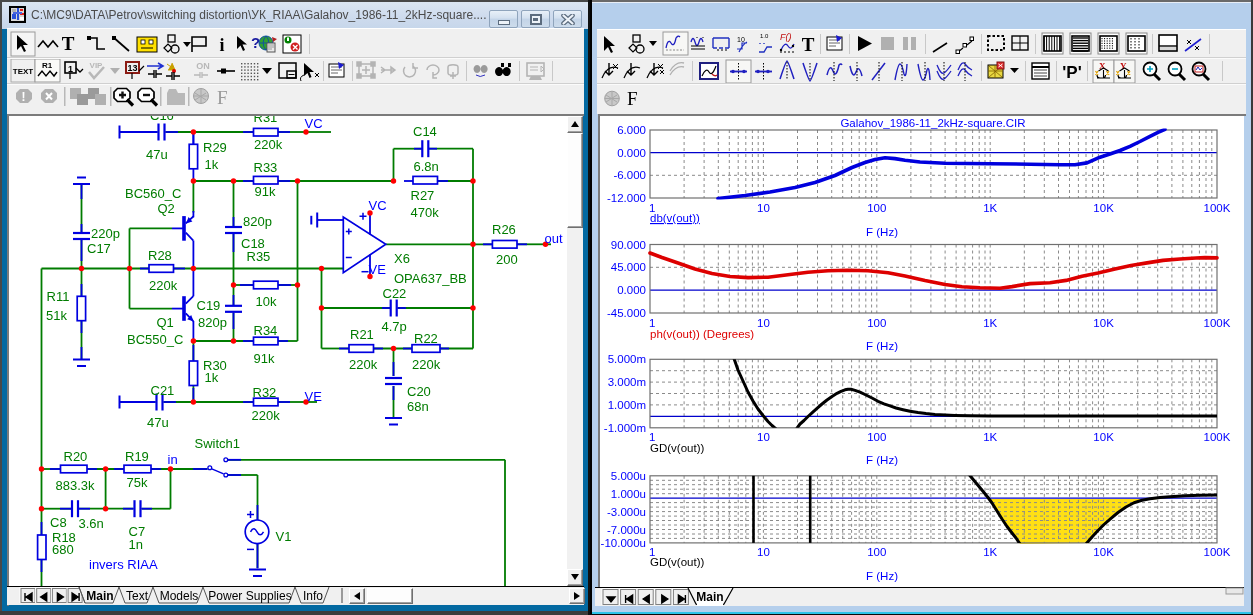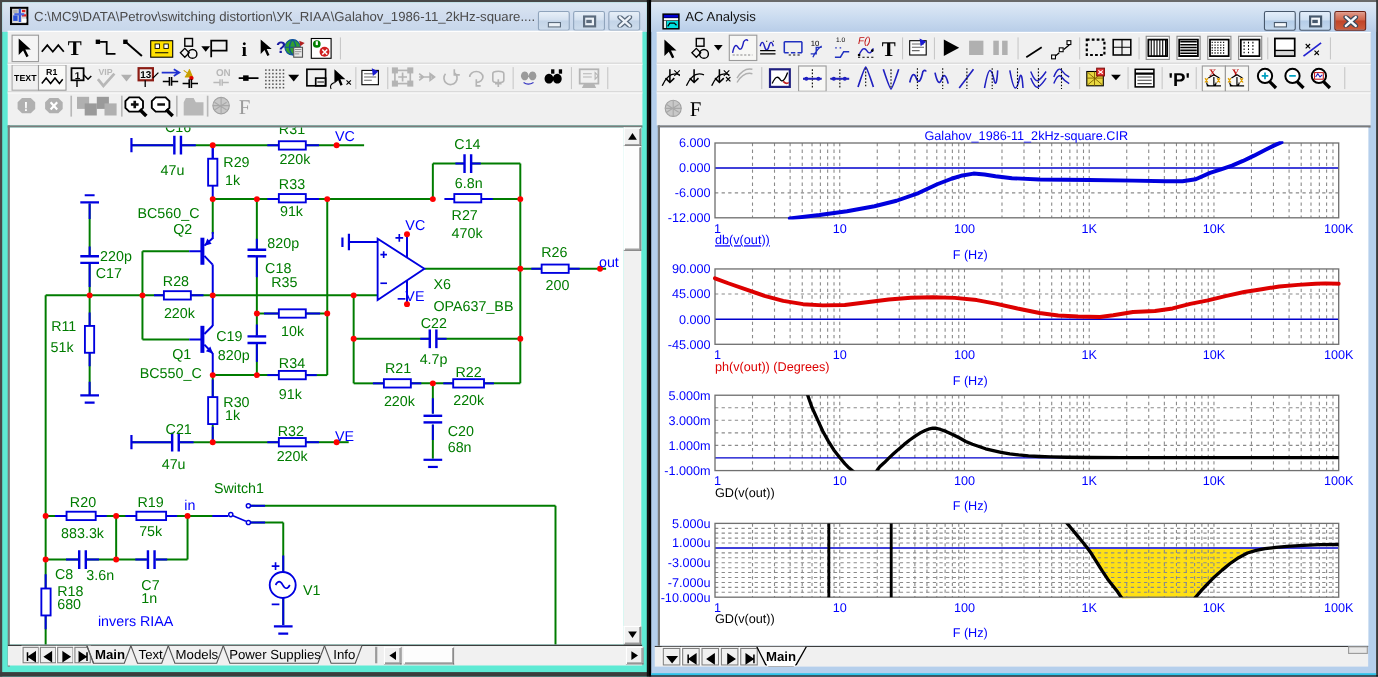--- a/index.html
+++ b/index.html
@@ -1,20 +1,20 @@
 <!DOCTYPE html>
 <html><head><meta charset="utf-8"><style>
 *{margin:0;padding:0;box-sizing:border-box}
 html,body{width:1253px;height:615px;overflow:hidden;font-family:"Liberation Sans",sans-serif;background:#4e5a66}
 .abs{position:absolute}
 .tb{position:absolute;background:#f0f0f0}
 .ttxt{font-size:12px;color:#4b4b4b;white-space:nowrap}
 </style></head><body>
 <div class="abs" style="left:0;top:0;width:1253px;height:615px">
-<div class="abs" style="left:0;top:0;width:590px;height:615px;background:#5eead4">
+<div class="abs" style="left:0;top:0;width:590px;height:615px;background:#0369a1">
       <div class="abs" style="left:0;top:0;width:590px;height:2px;background:#484848"></div>
       <div class="abs" style="left:0;top:0;width:2px;height:615px;background:#484848"></div>
       <div class="abs" style="left:0;top:611px;width:590px;height:4px;background:#3c3c3c"></div>
       <div class="abs" style="left:588px;top:0;width:2px;height:615px;background:#101010"></div>
       <div class="abs" style="left:2px;top:2px;width:586px;height:27px;background:linear-gradient(#dce6f2,#cfdcee 50%,#c6d6ea)">
         <svg class="abs" style="left:7px;top:4px" width="17" height="17" viewBox="0 0 17 17">
 <rect x="0" y="0" width="17" height="17" fill="#000"></rect>
           <rect x="2" y="2" width="13" height="13" fill="#d8d8d8"></rect>
 <rect x="3" y="3" width="4" height="3" fill="#b0b0b0"></rect>
           <rect x="8" y="2" width="2" height="12" fill="#2a50d8"></rect>
@@ -547,44 +547,20 @@
       <div class="abs" style="left:413px;top:588px;width:156px;height:16px;background:#f1f1f1"></div>
       <div class="abs" style="left:569px;top:588px;width:16px;height:16px;background:#f0f0f0;border:1px solid #fff;border-right-color:#707070;border-bottom-color:#707070;box-shadow:inset -1px -1px 0 #a0a0a0"><svg width="14" height="14" viewBox="0 0 14 14">
           <path d="M4 3 l6 4 l-6 4 z" fill="#000"></path>
         </svg></div>
     </div>
     <div class="abs" style="left:590px;top:0;width:663px;height:615px;background:#b5cfec">
       <div class="abs" style="left:0;top:0;width:663px;height:2px;background:#6a6a6a"></div>
       <div class="abs" style="left:2px;top:2px;width:659px;height:1px;background:#e8eef6"></div>
       <div class="abs" style="left:0;top:0;width:2px;height:615px;background:#000"></div>
       <div class="abs" style="left:661px;top:0;width:2px;height:615px;background:#3a3a3a"></div>
-      <div class="abs" style="left:2px;top:2px;width:659px;height:27px;background:linear-gradient(#dfe9f5,#cbdcf0 50%,#b8cde8)">
-        <svg class="abs" style="left:10px;top:10px" width="16" height="15" viewBox="0 0 16 15">
-<rect x="0" y="0" width="16" height="15" fill="#000"></rect>
-          <rect x="1.5" y="1.5" width="13" height="2.5" fill="#0000d0"></rect>
-<rect x="1.5" y="4.5" width="13" height="2" fill="#fff"></rect>
-<rect x="1.5" y="7" width="2" height="6.5" fill="#e8e8e8"></rect>
-<rect x="4" y="7" width="10.5" height="6.5" fill="#00e0e0"></rect>
-<path d="M5 12 l2 -3 h4 l2 2" stroke="#000" fill="none" stroke-width="1.1"></path>
-        </svg>
-        <div class="abs" style="left:31px;top:6px;font-size:12px;color:#111">AC Analysis</div>
-        <div class="abs" style="left:557px;top:8px;width:29px;height:18px;background:linear-gradient(#e4eefa,#cfe0f2 45%,#b4cce8 50%,#c3d8ee);border:1px solid #48586c;border-radius:2px">
-          <div class="abs" style="left:8px;top:9px;width:12px;height:5px;background:#f4f8fc;border:1px solid #46586c"></div>
-        </div>
-        <div class="abs" style="left:589px;top:8px;width:29px;height:18px;background:linear-gradient(#e4eefa,#cfe0f2 45%,#b4cce8 50%,#c3d8ee);border:1px solid #48586c;border-radius:2px">
-          <div class="abs" style="left:8px;top:3px;width:12px;height:11px;background:#f4f8fc;border:2px solid #46586c"></div>
-          <div class="abs" style="left:11px;top:7px;width:5px;height:3px;background:#46586c"></div>
-        </div>
-        <div class="abs" style="left:621px;top:8px;width:29px;height:18px;background:linear-gradient(#e09a8a,#d0654a 45%,#c04428 50%,#cc5c3c);border:1px solid #6b1e10;border-radius:2px">
-          <svg class="abs" style="left:7px;top:3px" width="14" height="11" viewBox="0 0 14 11">
-            <path d="M2.5 1.5 L11.5 9.5 M11.5 1.5 L2.5 9.5" stroke="#3c4a5c" stroke-width="4.6" stroke-linecap="round"></path>
-            <path d="M2.5 1.5 L11.5 9.5 M11.5 1.5 L2.5 9.5" stroke="#f6f9fc" stroke-width="2.2" stroke-linecap="round"></path>
-          </svg>
-        </div>
-      </div>
       <div class="tb" style="left:7px;top:29px;width:649px;height:85px;border-top:1px solid #fff"></div>
       <div class="abs" style="left:7px;top:57px;width:649px;height:1px;background:#d0d0d0"></div>
       <div class="abs" style="left:7px;top:58px;width:649px;height:1px;background:#fbfbfb"></div>
       <div class="abs" style="left:7px;top:83px;width:649px;height:1px;background:#d0d0d0"></div>
       <div class="abs" style="left:7px;top:84px;width:649px;height:1px;background:#fbfbfb"></div>
       <svg style="position:absolute;left:2px;top:31px" width="661" height="26" viewBox="592 31 661 26">
         <path d="M604 36 L604 51 L608 47 L611 53 L613 52 L610 46 L615 46 Z" fill="#000"></path>
         <rect x="633" y="35" width="7" height="7" fill="none" stroke="#000" stroke-width="1.3"></rect>
         <path d="M629 48 l4 -4 l4 4 l-4 4 Z" fill="none" stroke="#000" stroke-width="1.2"></path>
         <circle cx="640" cy="49" r="4" fill="none" stroke="#000" stroke-width="1.3"></circle>

